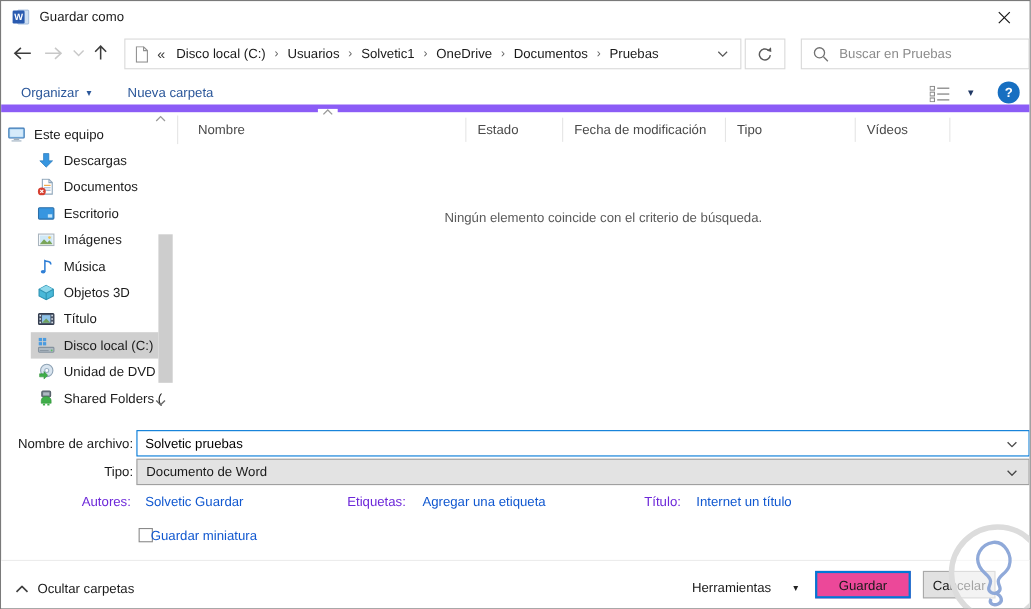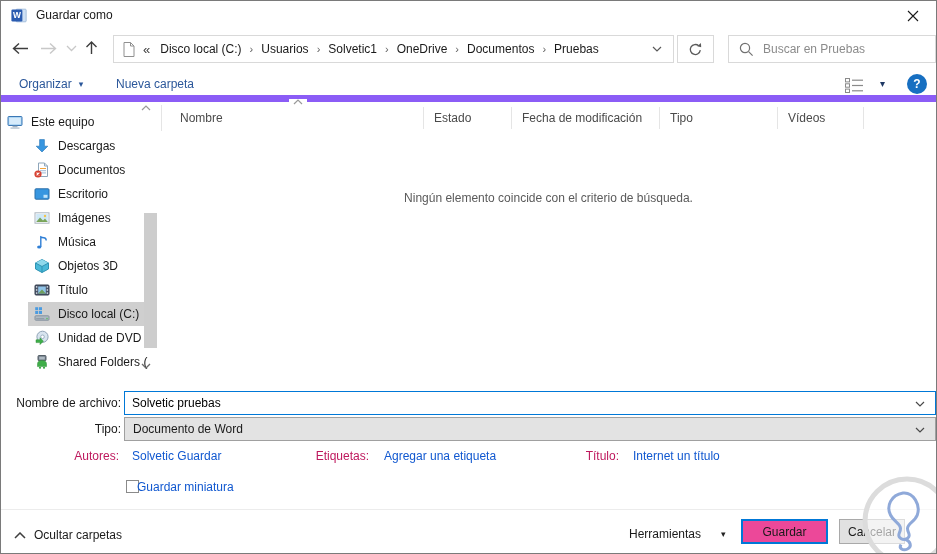--- a/index.html
+++ b/index.html
@@ -66,21 +66,21 @@
   
   .form { position: absolute; top: 380px; left: 0; right: 0; height: 130px; }
   .flabel { position: absolute; width: 120px; left: 0; text-align: right; }
   .lbl-filename { top: 15px; }
   .lbl-type { top: 41px; }
   .combo { position: absolute; left: 123px; right: 0; height: 24px; display: flex; align-items: center; }
   .combo-filename { top: 10px; border: 1px solid #0078d7; background: #fff; }
   .combo-filename input { border: none; outline: none; flex: 1; min-width: 0; font: inherit; padding-left: 7px; background: transparent; }
   .combo-type { top: 36px; border: 1px solid #a0a0a0; background: #e3e3e3; padding-left: 8px; }
   .cchev { position: absolute; right: 10px; top: 9px; }
-  .meta-label { position: absolute; top: 68px; color: #be185d; }
+  .meta-label { position: absolute; top: 68px; color: #6d28d9; }
   .meta-link { position: absolute; top: 68px; color: #1158d0; }
   .lbl-authors { left: 0; width: 118px; text-align: right; }
   .val-authors { left: 131px; }
   .lbl-tags { left: 300px; width: 68px; text-align: right; }
   .val-tags { left: 383px; }
   .lbl-title { left: 576px; width: 42px; text-align: right; }
   .val-title { left: 632px; }
   .thumb-check { position: absolute; left: 125px; top: 99px; width: 13px; height: 13px; border: 1px solid #8a8a8a; background: #fff; }
   .thumb-label { position: absolute; left: 136px; top: 99px; color: #1158d0; }
 

